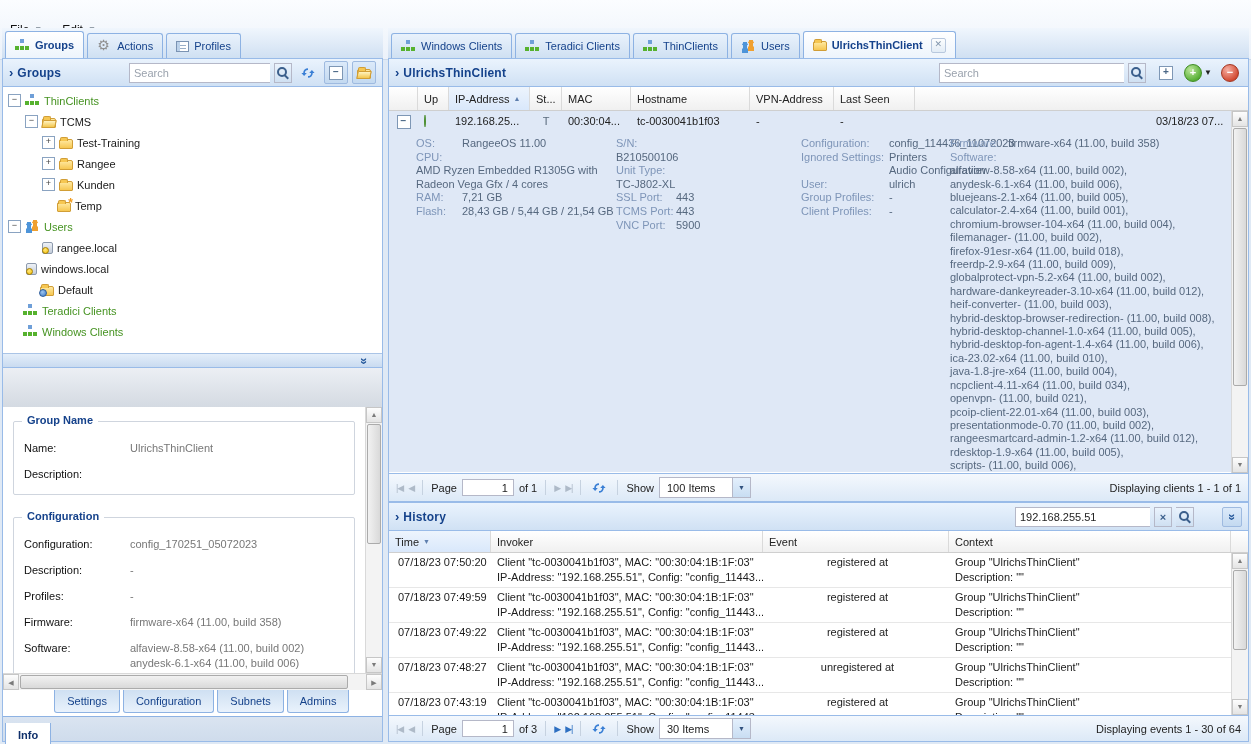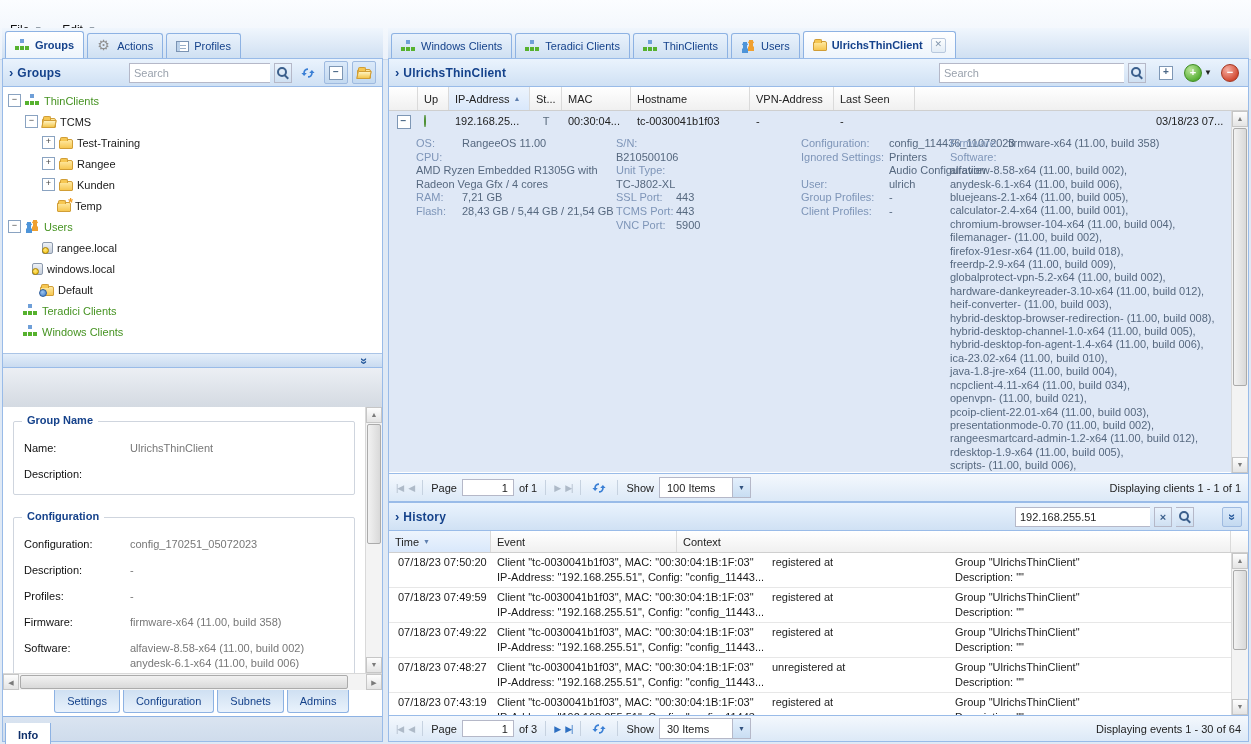--- a/index.html
+++ b/index.html
@@ -181,21 +181,21 @@
 
   
   .h-ghead{top:28px;height:22px;}
   .hw-time{width:102px;flex:none;} .hw-inv{width:272px;flex:none;} .hw-ev{width:186px;flex:none;}
   .hw-ctx{flex:1;} .hw-sb{width:17px;flex:none;border-right:none;}
   .hrows{position:absolute;top:50px;left:0;right:17px;bottom:26px;overflow:hidden;background:#fff;}
   .hrow{display:flex;height:33px;border-bottom:1px solid #e7e7e7;padding-top:1px;box-sizing:content-box;cursor:pointer;}
   .hc{padding:1px 6px;line-height:15px;white-space:nowrap;overflow:hidden;color:#1c1c1c;box-sizing:border-box;}
   .hc-time{width:102px;flex:none;padding-left:9px;}
   .hc-invoker{width:272px;flex:none;}
-  .hc-event{width:186px;flex:none;padding-left:9px;}
+  .hc-event{width:186px;flex:none;padding-left:9px;text-align:center;}
   .hc-context{flex:1;}
 
   svg.refresh{display:block;}
 </style>
 </head>
 <body>
 
 <div class="app">
 
   <div class="menubar">
@@ -289,21 +289,21 @@
           <div class="trow" style="padding-left: 5px;">
             <span class="texp">−</span>
             <span class="ticon i-users"></span>
             <span class="tlabel green">Users</span>
           </div>
           <div class="trow" style="padding-left: 22px;">
             <span class="texp none"></span>
             <span class="ticon i-server"></span>
             <span class="tlabel">rangee.local</span>
           </div>
-          <div class="trow" style="padding-left: 12px;">
+          <div class="trow" style="padding-left: 6px;">
             <span class="texp none"></span>
             <span class="ticon i-server"></span>
             <span class="tlabel">windows.local</span>
           </div>
           <div class="trow" style="padding-left: 22px;">
             <span class="texp none"></span>
             <span class="ticon i-user-folder"></span>
             <span class="tlabel">Default</span>
           </div>
           <div class="trow" style="padding-left: 5px;">
@@ -647,20 +647,23 @@
         <span class="tbtn framed" style="margin-left:24px;width:18px;height:18px">
           <span class="dblchev">»</span>
         </span>
       </div>
 
       <div class="ghead h-ghead">
         <div class="gh hw-time sorted">
           <span>Time</span>
             <span class="sortarrow">▼</span>
         </div>
+        <div class="gh hw-inv">
+            <span>Invoker</span>
+          </div>
         <div class="gh hw-ev">
             <span>Event</span>
           </div>
         <div class="gh hw-ctx">
             <span>Context</span>
           </div>
         <div class="gh hw-sb"></div>
       </div>
 
       <div class="hrows" id="hist-rows">

